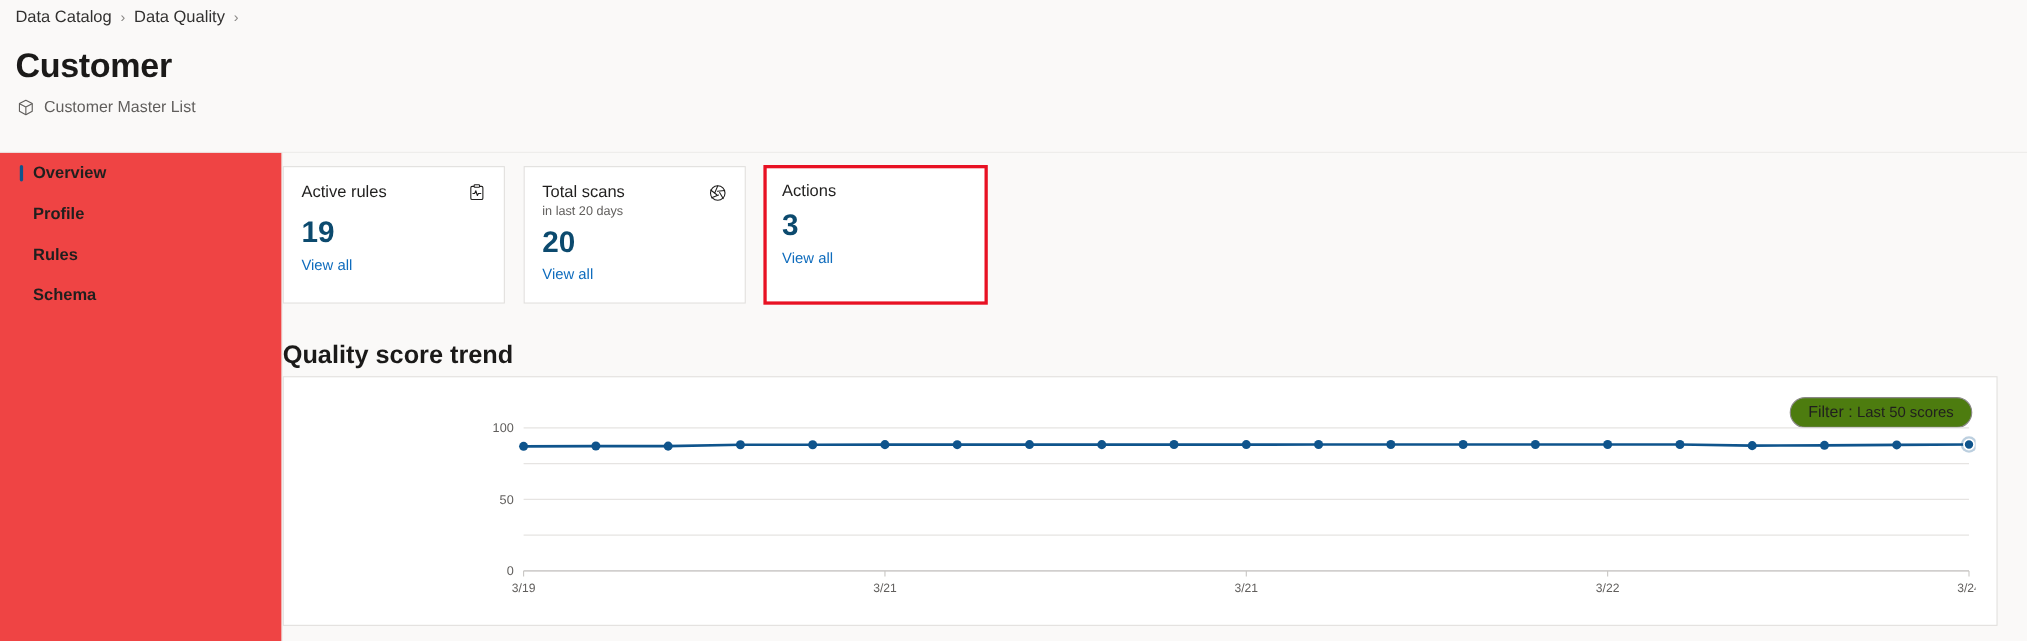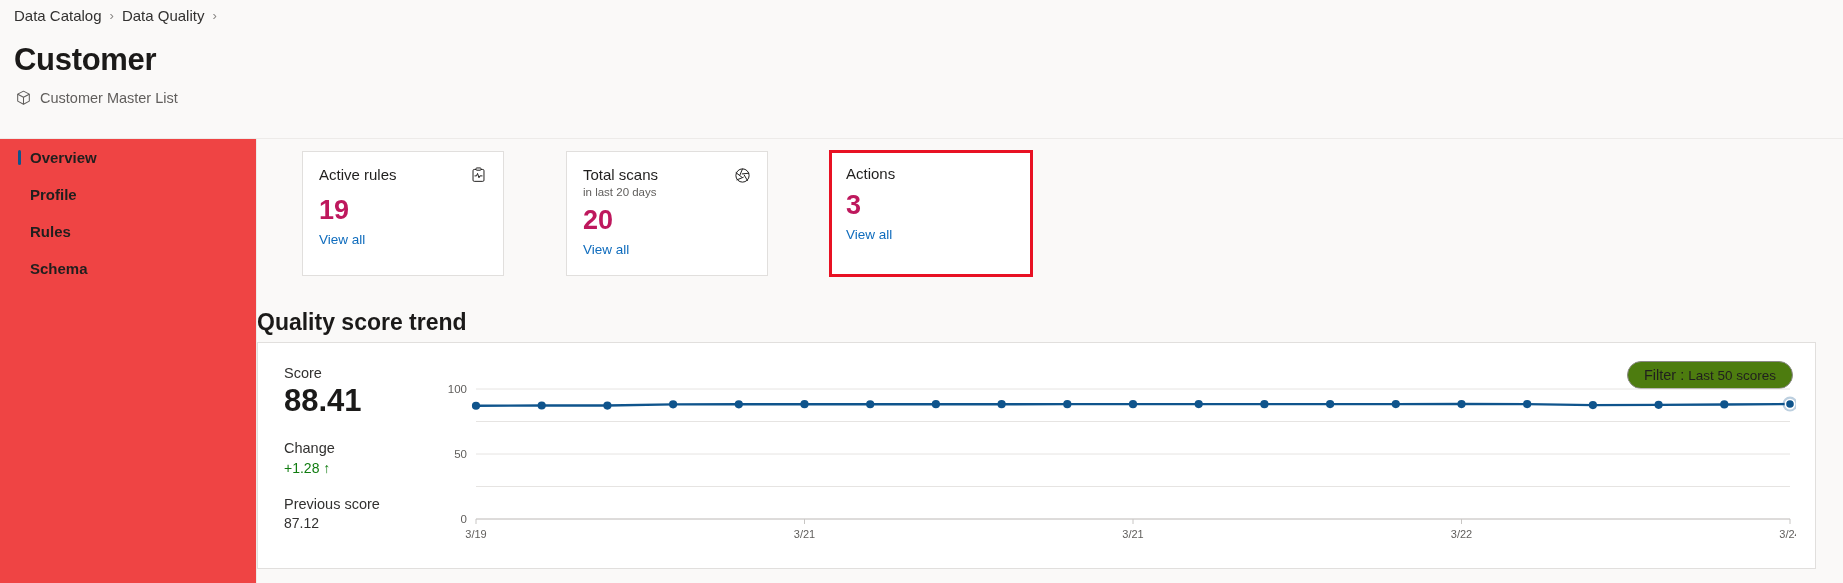--- a/index.html
+++ b/index.html
@@ -65,32 +65,31 @@
   .content { position: absolute; left: 257px; top: 139px; width: 1586px; height: 444px; }
 
   
   .cards { position: absolute; left: 0px; top: 12px; display: flex; gap: 17px; }
   .card {
     position: relative;
     width: 202px; height: 125px;
     background: #ffffff;
     border: 1px solid #e1dfdd;
     padding: 14px 16px 0 16px;
-    margin-left: 45px;
   }
   .card.highlighted {
     border: none;
     outline: 3px solid #e81123;
     outline-offset: -2px;
   }
   .card-head { display: flex; justify-content: space-between; align-items: flex-start; }
   .card-title { font-size: 15px; color: #201f1e; line-height: 1.2; }
   .card-sub { font-size: 11.5px; color: #605e5c; margin-top: 2px; }
   .card-icon { color: #201f1e; flex-shrink: 0; margin-top: 1px; }
-  .card-value { font-size: 27px; font-weight: bold; color: #be185d; margin-top: 9px; line-height: 1; }
+  .card-value { font-size: 27px; font-weight: bold; color: #0c4a6e; margin-top: 9px; line-height: 1; }
   .card-link {
     font-size: 13.5px; color: #0f6cbd; margin-top: 8px; cursor: pointer;
     text-decoration: none; display: inline-block;
   }
 
   
   .section-title {
     position: absolute; left: 0px; top: 170px;
     font-size: 23px; font-weight: bold; color: #1b1a19;
   }
@@ -211,28 +210,20 @@
         <div class="card-value">3</div>
         <a class="card-link">View all</a>
       </div>
 
     </div>
 
     <div class="section-title">Quality score trend</div>
 
     <div class="chart-panel">
 
-      <div class="score-block">
-        <div class="score-label">Score</div>
-        <div class="score-value">88.41</div>
-        <div class="change-label">Change</div>
-        <div class="change-value">+1.28 ↑</div>
-        <div class="prev-label">Previous score</div>
-        <div class="prev-value">87.12</div>
-      </div>
 
       <div class="filter-pill">
         <span class="flabel">Filter : </span><span>Last 50 scores</span>
       </div>
 
       <div class="chart-area">
         <svg id="trend-svg" width="1360" height="176" viewBox="0 0 1360 176">
             <line x1="40" x2="1354" y1="140" y2="140" stroke="#e6e4e2" stroke-width="1"></line>
             <line x1="40" x2="1354" y1="107.5" y2="107.5" stroke="#e6e4e2" stroke-width="1"></line>
             <line x1="40" x2="1354" y1="75" y2="75" stroke="#e6e4e2" stroke-width="1"></line>

